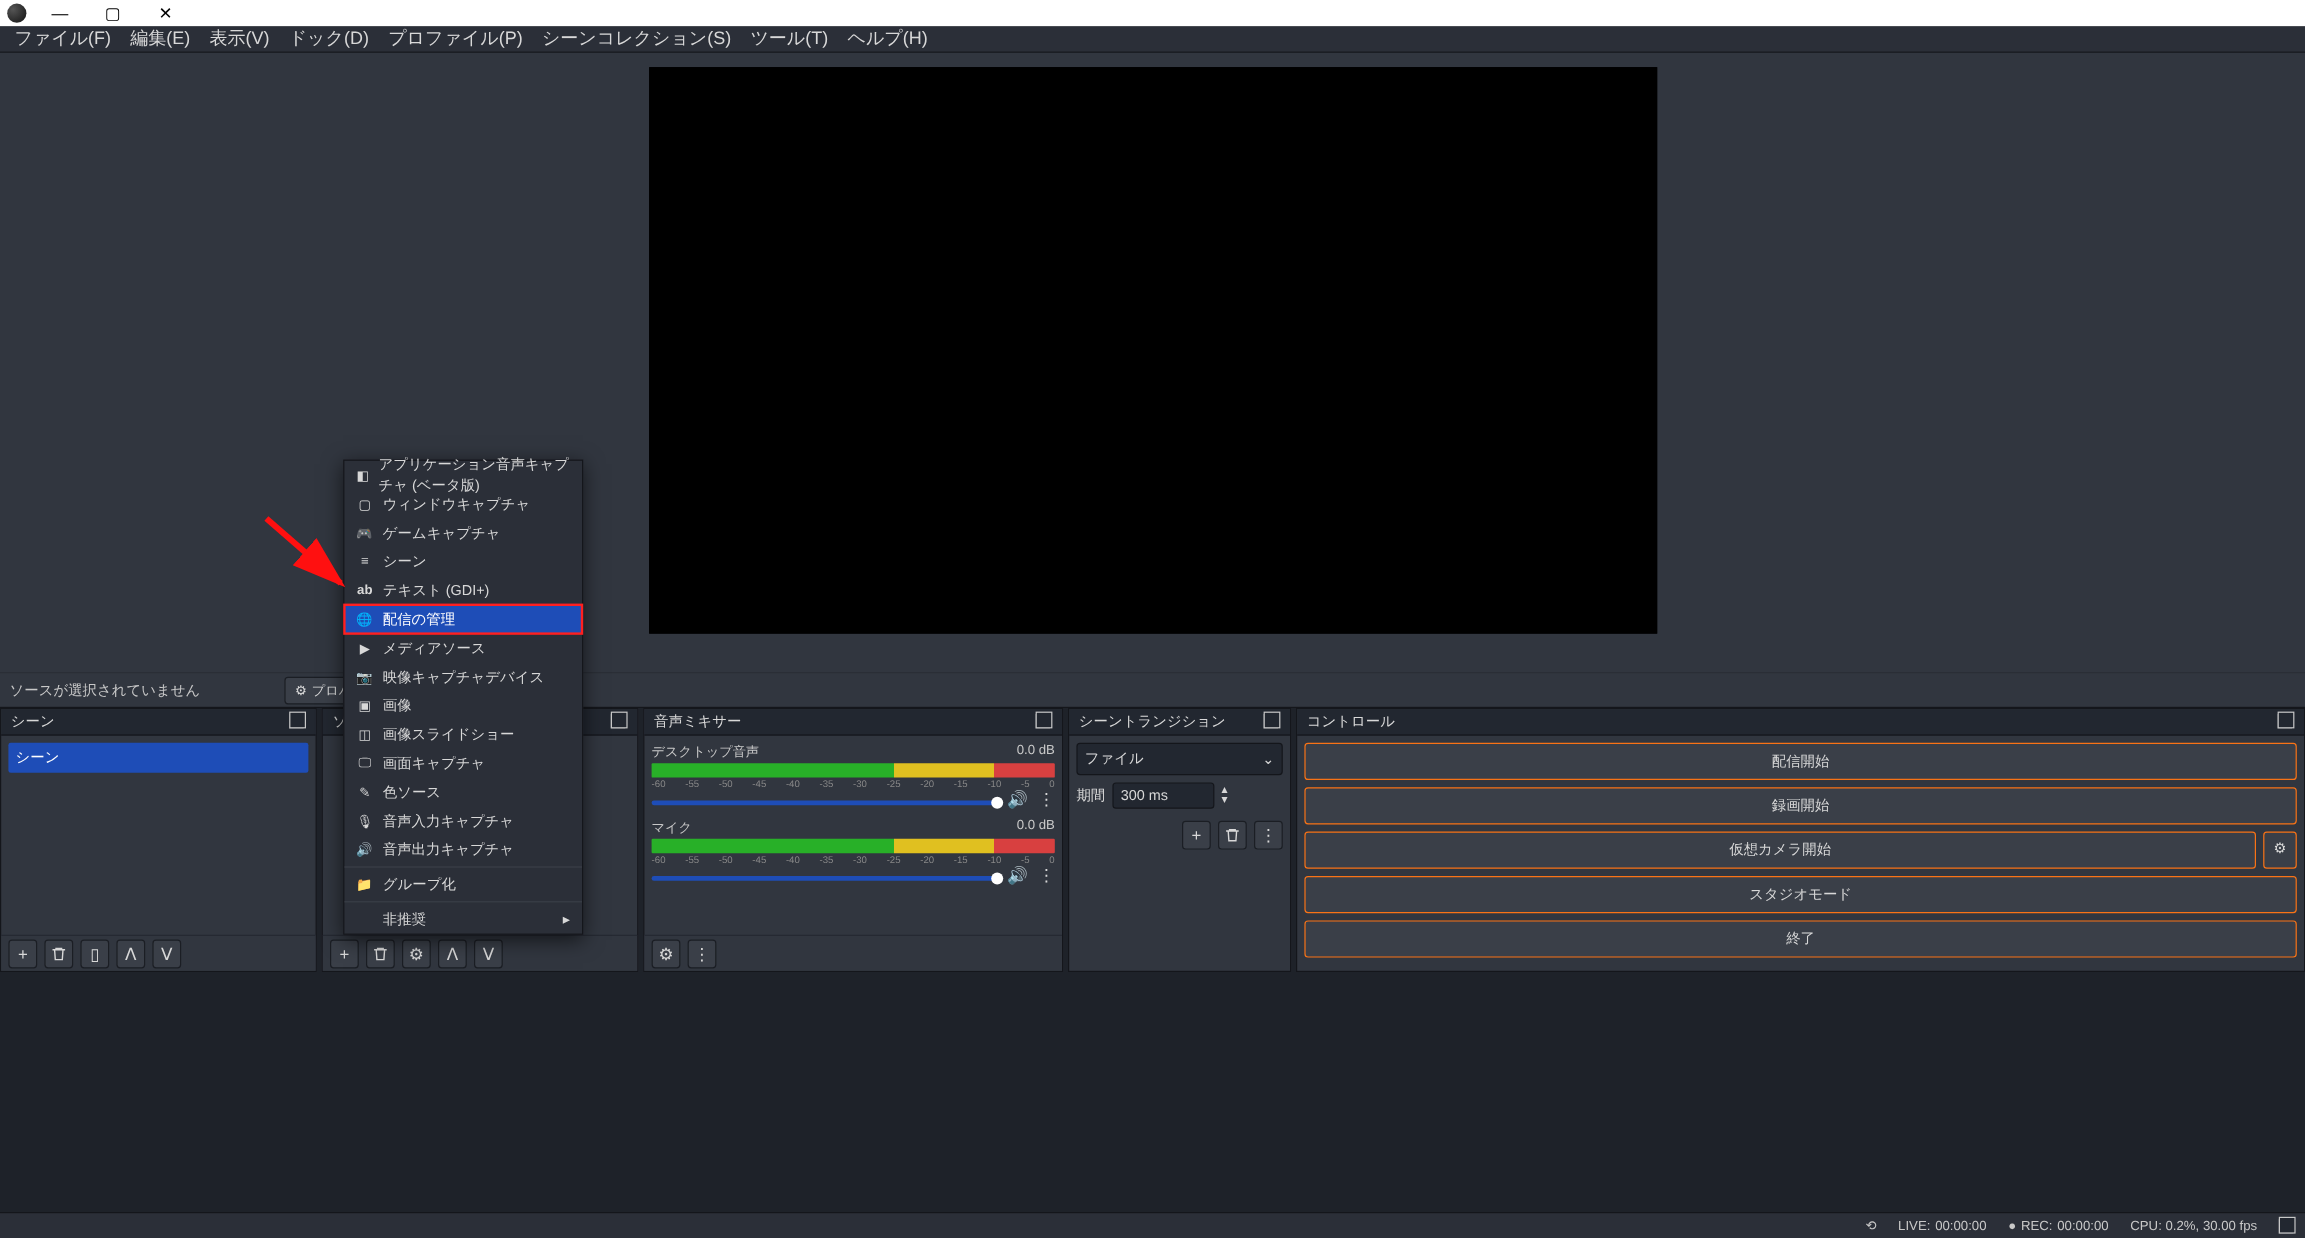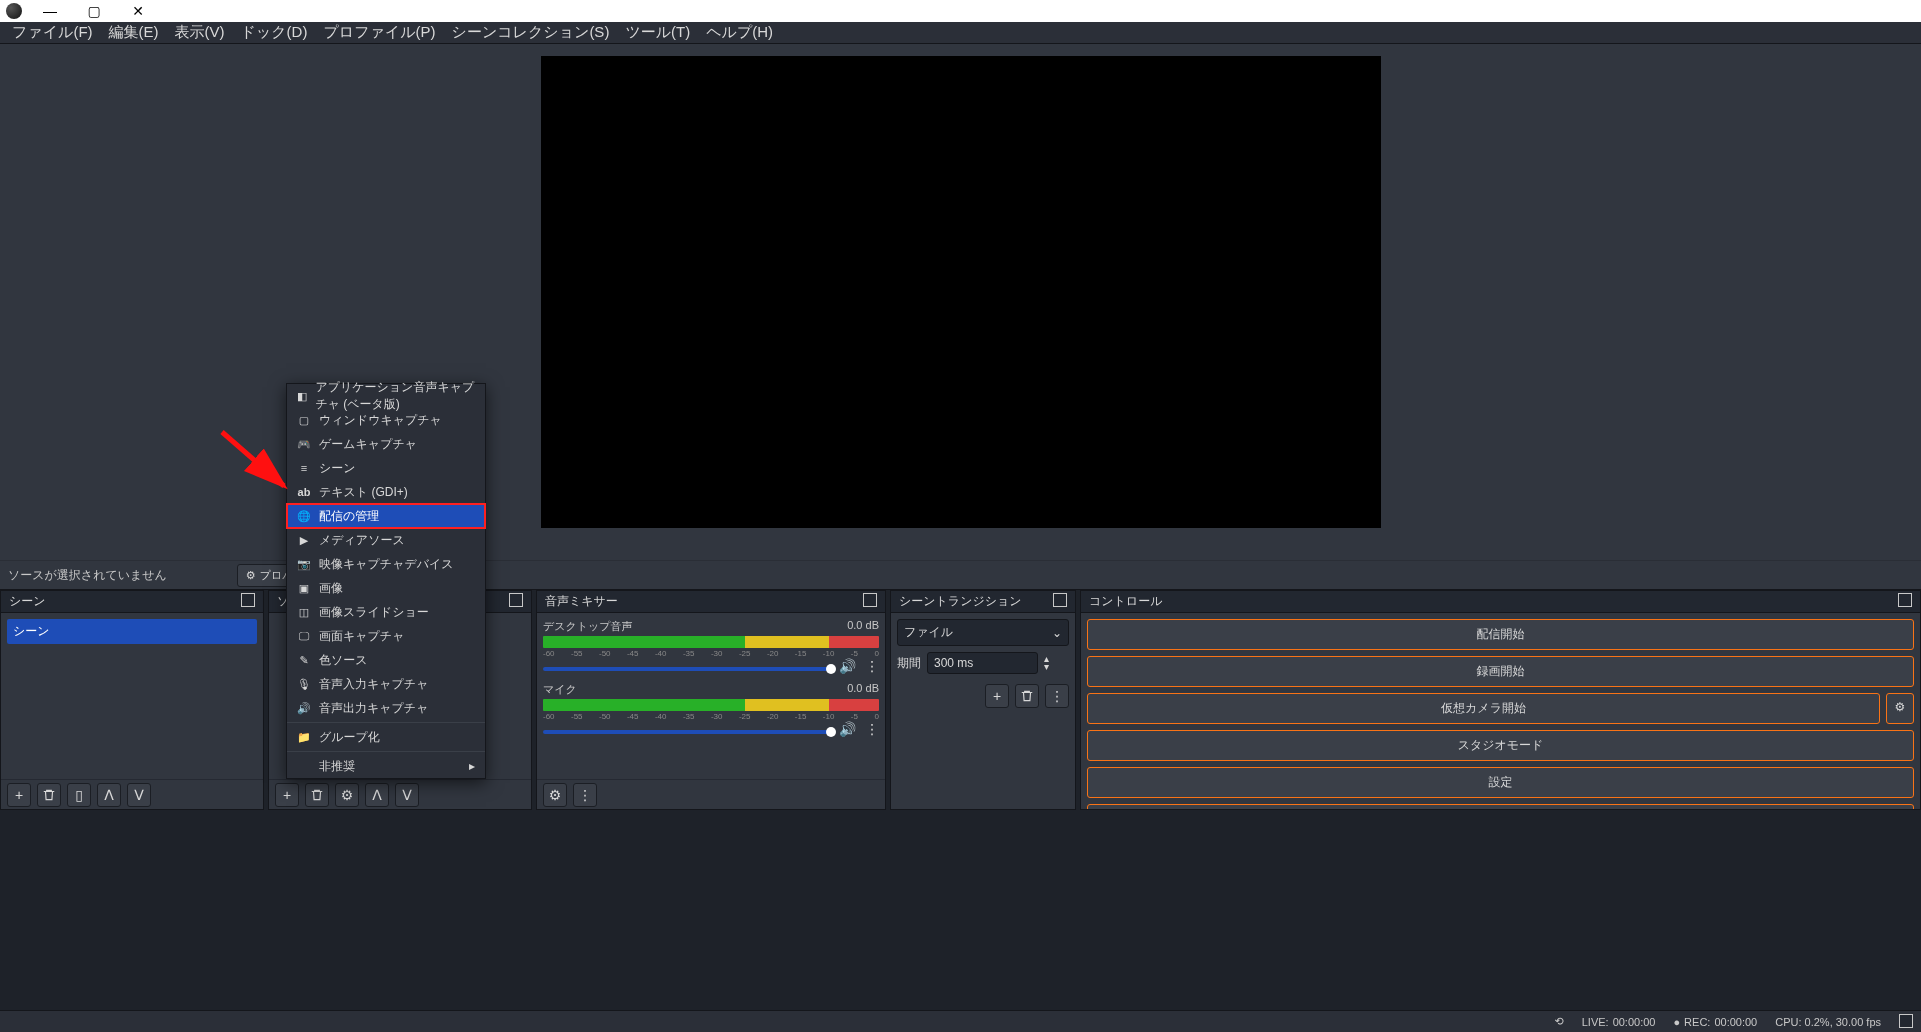--- a/index.html
+++ b/index.html
@@ -42,21 +42,21 @@
 .audio-ch { margin-bottom: 8px; }
 .audio-ch .ch-head { display: flex; justify-content: space-between; font-size: 11px; color: #c8c8c8; margin-bottom: 2px; }
 .audio-meter { height: 12px; background: linear-gradient(to right, #28b028 0%, #28b028 60%, #e0c020 60%, #e0c020 85%, #d84040 85%, #d84040 100%); position: relative; border-radius: 1px; }
 .audio-scale { display: flex; justify-content: space-between; font-size: 8px; color: #888; margin-top: 1px; }
 .audio-slider { height: 4px; background: #1e4db7; margin-top: 6px; border-radius: 2px; position: relative; }
 .audio-slider::after { content:''; position:absolute; right:-4px; top:-3px; width:10px; height:10px; background:#fff; border-radius:50%; }
 
 
 .trans-select { background: #222730; border: 1px solid #14161b; border-radius: 3px; padding: 4px 6px; font-size: 12px; display: flex; justify-content: space-between; align-items: center; margin-bottom: 6px; }
 .trans-row { display: flex; align-items: center; gap: 6px; font-size: 12px; }
-.trans-row input { background: #222730; border: 1px solid #14161b; color: #d8d8d8; padding: 3px 6px; width: 111px; border-radius: 3px; font-size: 12px; }
+.trans-row input { background: #222730; border: 1px solid #14161b; color: #d8d8d8; padding: 3px 6px; width: 85px; border-radius: 3px; font-size: 12px; }
 .trans-btns { display: flex; gap: 6px; margin-top: 10px; justify-content: flex-end; }
 
 
 .ctrl-row { display: flex; gap: 6px; margin-bottom: 6px; }
 .ctrl-btn { flex: 1; background: #3a3f48; border: 1px solid #f97316; border-radius: 3px; padding: 6px; font-size: 12px; text-align: center; }
 .ctrl-btn.sm { flex: 0 0 28px; }
 
 
 .statusbar { position: absolute; bottom: 0; left: 0; right: 0; height: 22px; background: #2b2f38; border-top: 1px solid #14161b; display: flex; align-items: center; justify-content: flex-end; padding: 0 10px; gap: 18px; font-size: 11px; color: #c8c8c8; }
 .statusbar .sb-item { display: flex; align-items: center; gap: 4px; }
@@ -267,23 +267,20 @@
           <div class="ctrl-btn">録画開始</div>
         </div>
       <div class="ctrl-row">
         <div class="ctrl-btn">仮想カメラ開始</div>
         <div class="ctrl-btn sm">⚙</div>
       </div>
       <div class="ctrl-row">
           <div class="ctrl-btn">スタジオモード</div>
         </div>
       <div class="ctrl-row">
-          <div class="ctrl-btn">設定</div>
-        </div>
-      <div class="ctrl-row">
           <div class="ctrl-btn">終了</div>
         </div>
     </div>
   </div>
 
 </div>
 
 <div class="statusbar">
   <div class="sb-item">
       <span>⟲</span>

